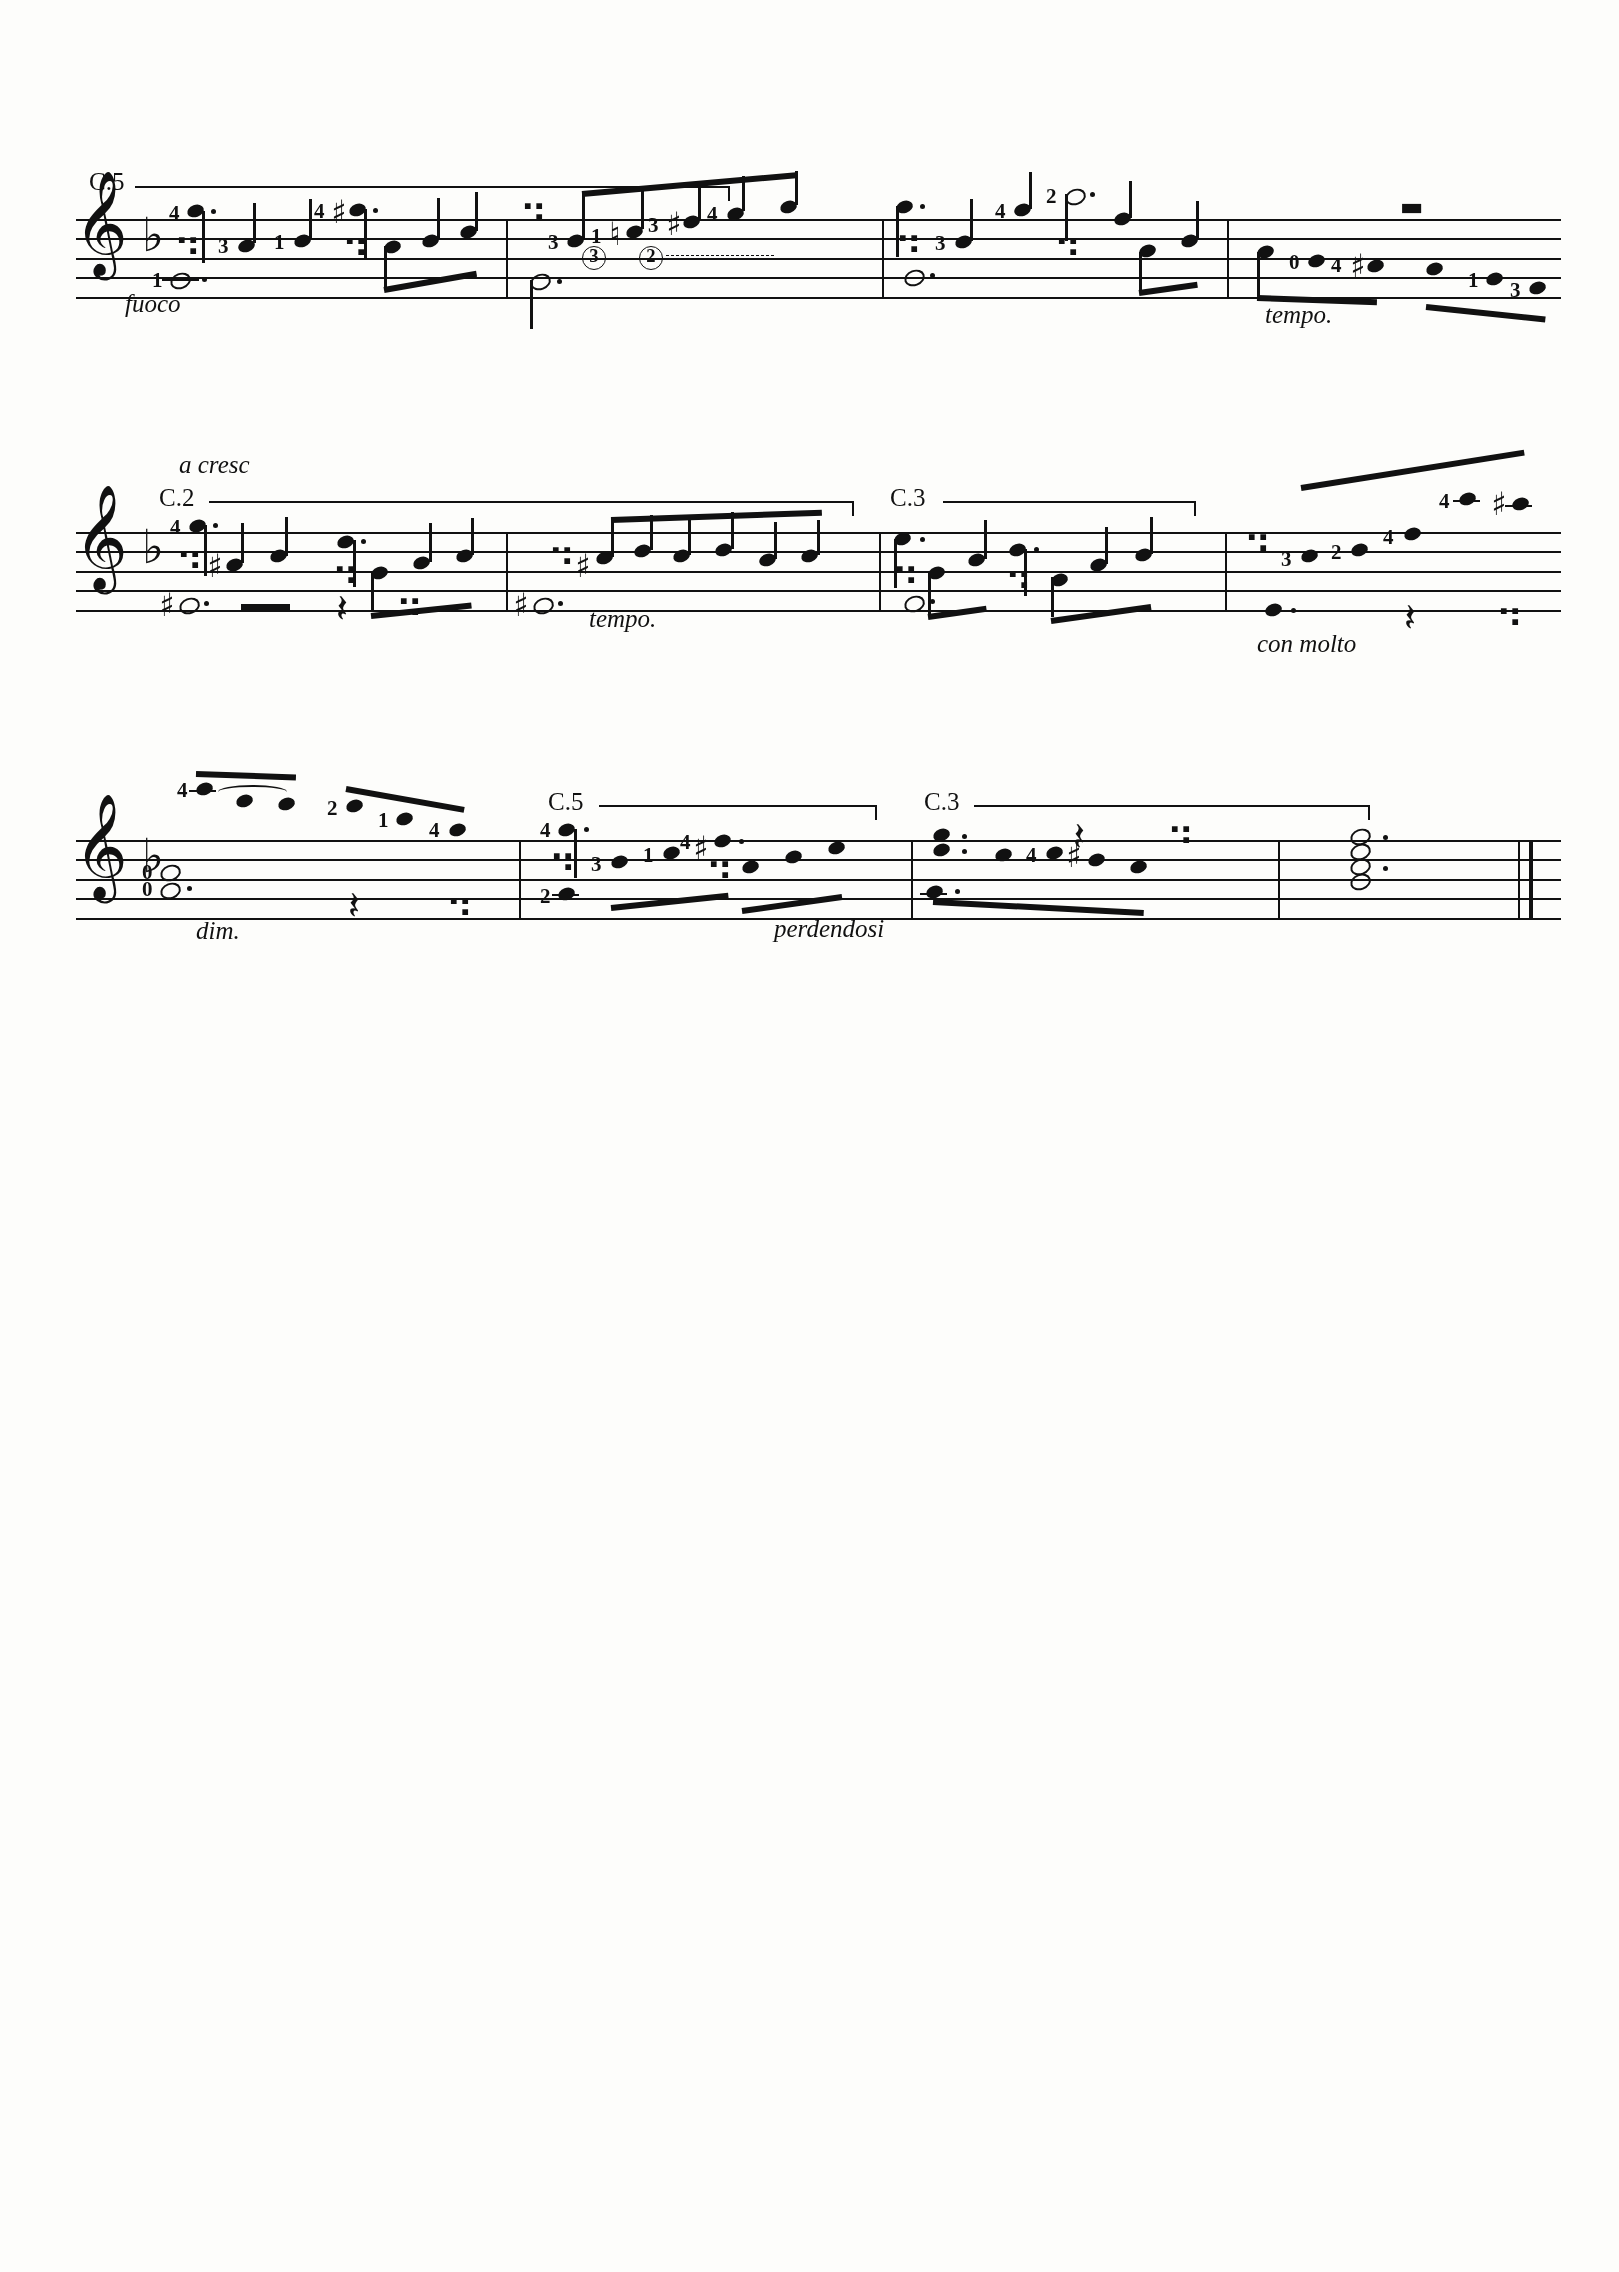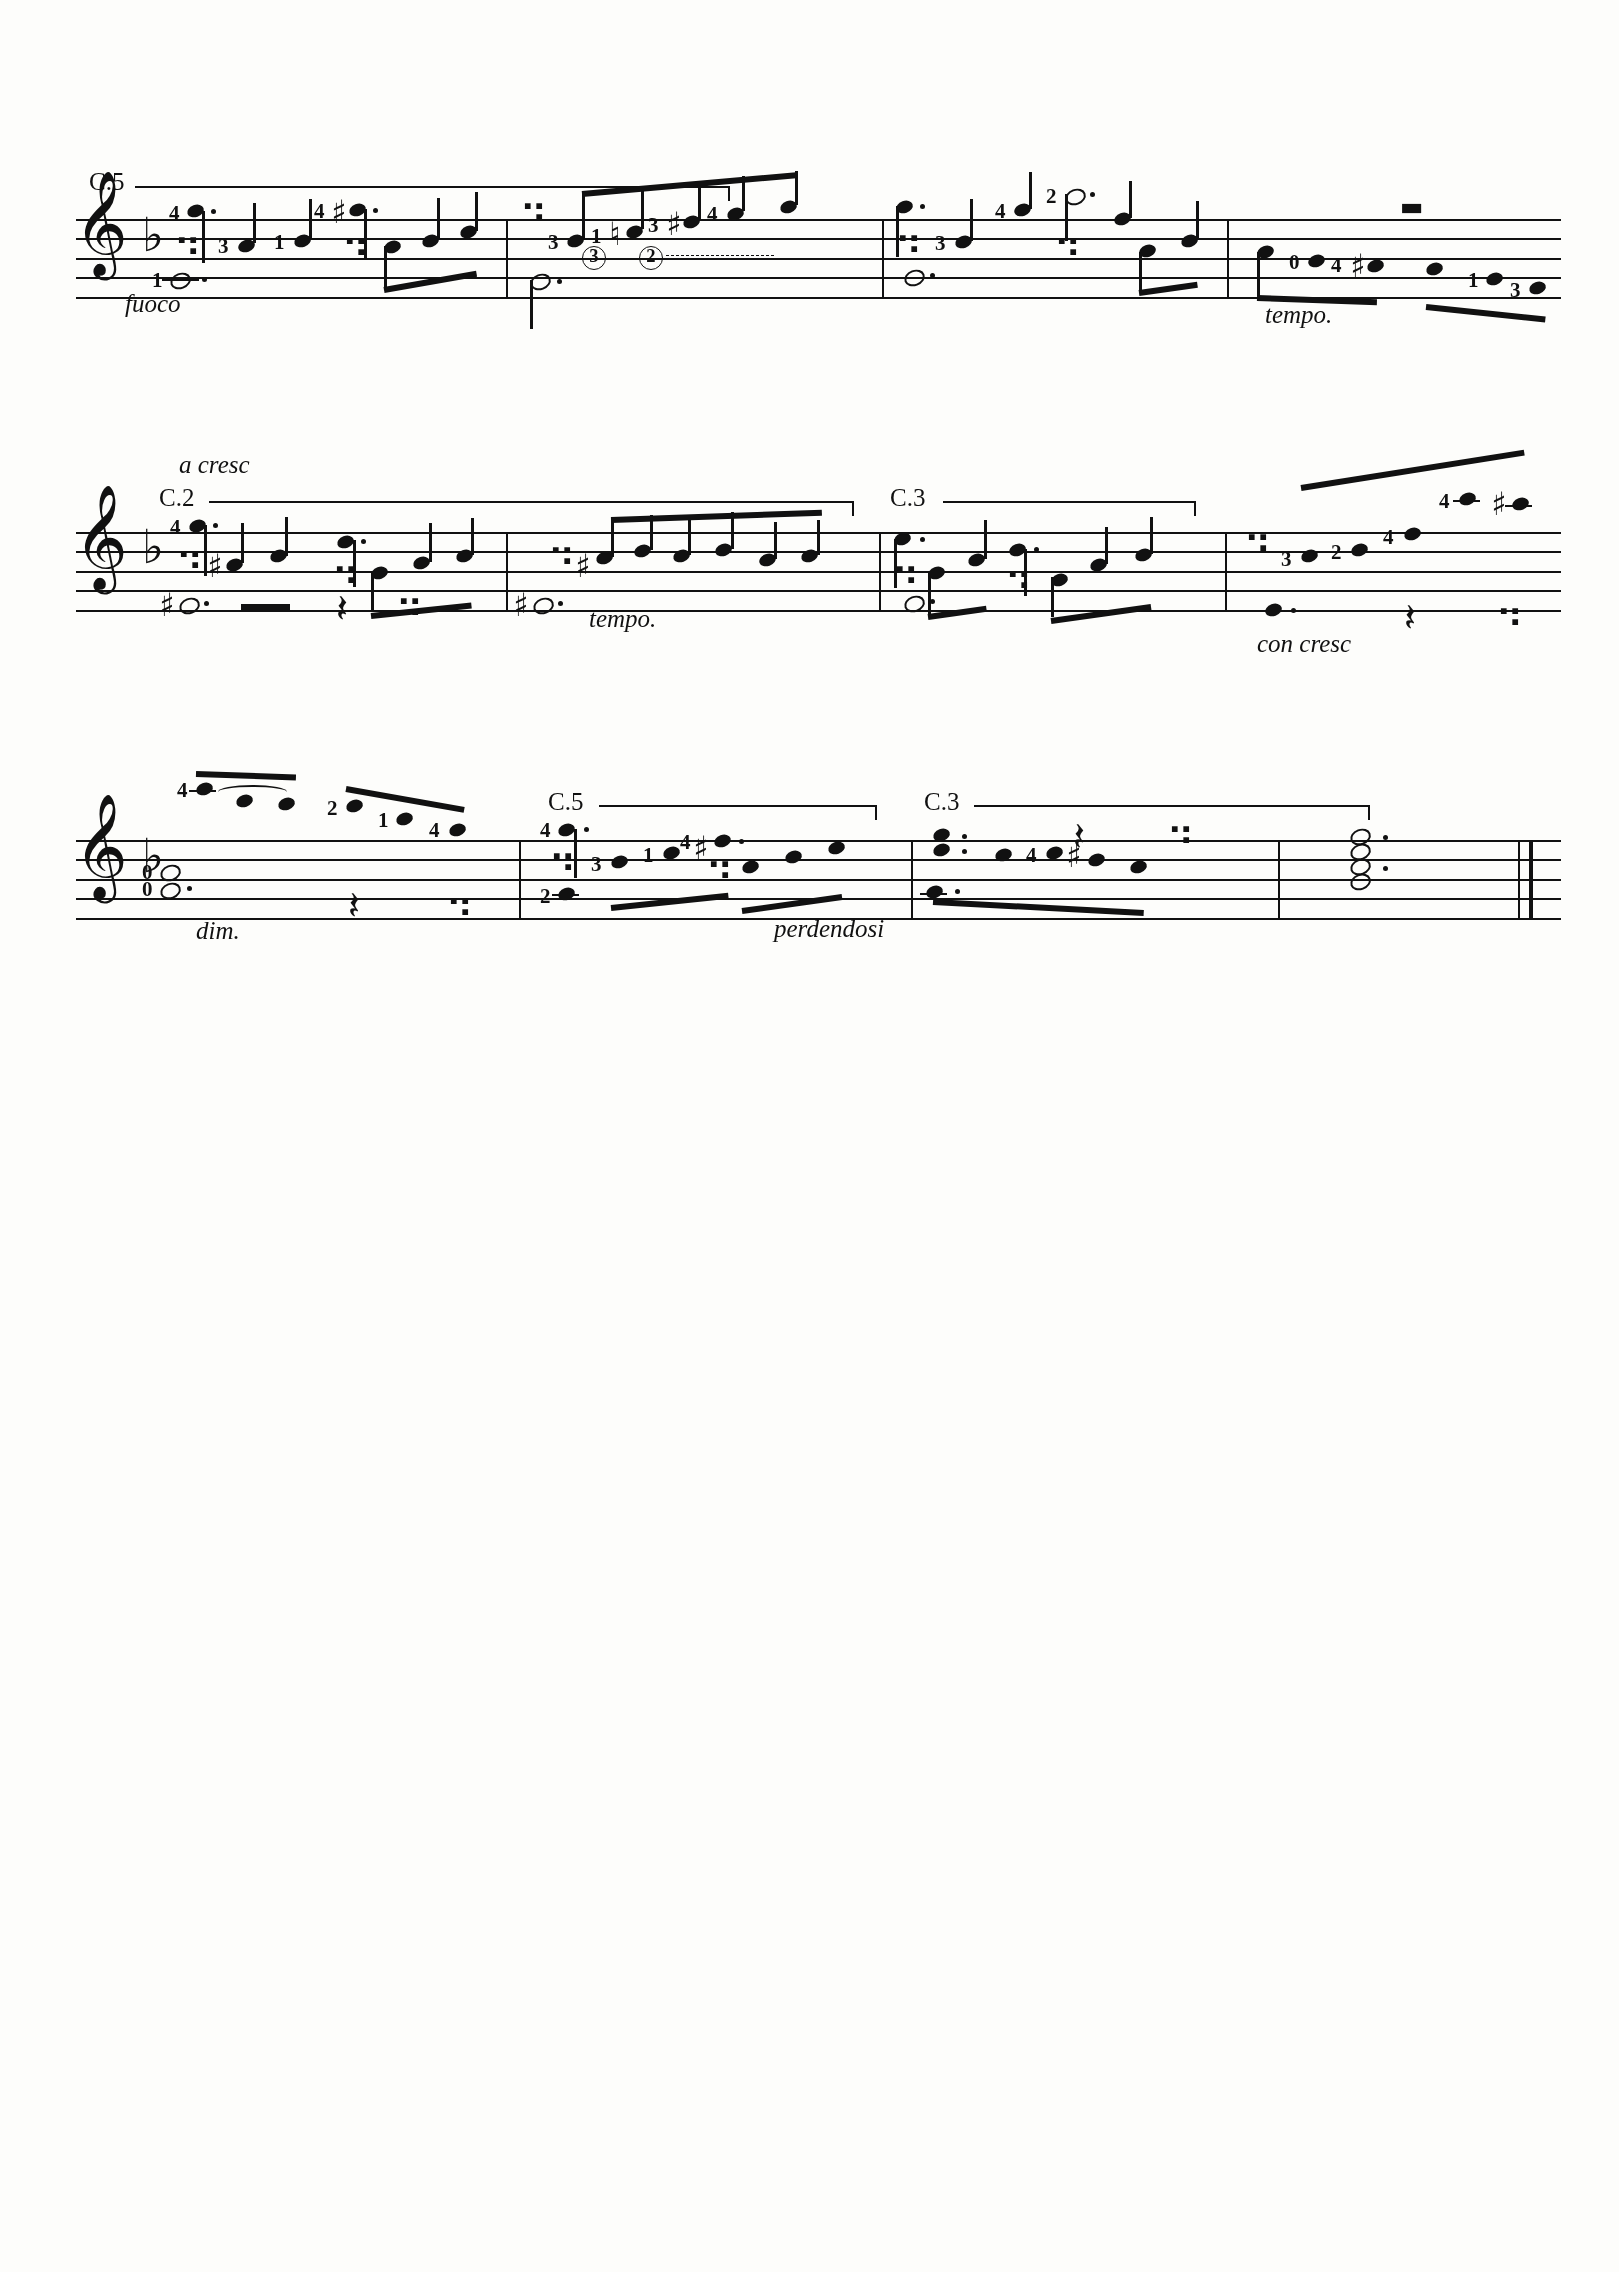--- a/index.html
+++ b/index.html
@@ -453,21 +453,21 @@
     <div class="acc" style="left:1491px; top:49px;">♯</div>
     <div class="nh-filled" style="left:1512px; top:59px;"></div>
     <div class="ledger" style="left:1505px; top:66px;"></div>
     <div class="beam" style="left:1301px; top:46px; width:226px; transform:rotate(-9deg);"></div>
 
     <div class="nh-filled" style="left:1265px; top:165px;"></div>
     <div class="dot" style="left:1291px; top:169px;"></div>
     <div class="rest" style="left:1404px; top:159px;">𝄽</div>
     <div class="rest" style="left:1495px; top:167px;">⠙</div>
 
-    <div class="expr" style="left:1257px; top:192px;">con cresc</div>
+    <div class="expr" style="left:1257px; top:192px;">con molto</div>
   </div>
 
   <div class="system sys3">
 
     <div class="posmark" style="left:548px; top:38px;">C.5</div>
     <div class="posline" style="left:599px; top:54px; width:278px;"></div>
 
     <div class="posmark" style="left:924px; top:38px;">C.3</div>
     <div class="posline" style="left:974px; top:54px; width:396px;"></div>
 

